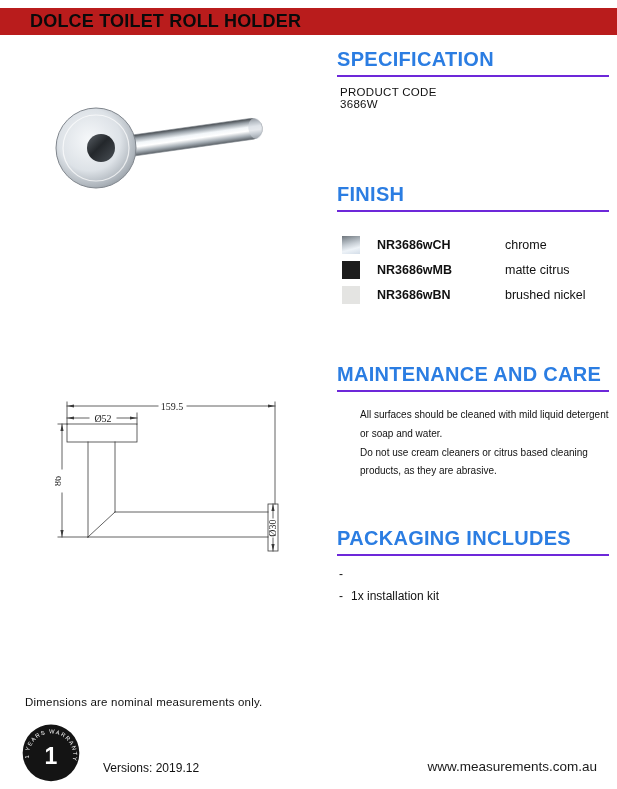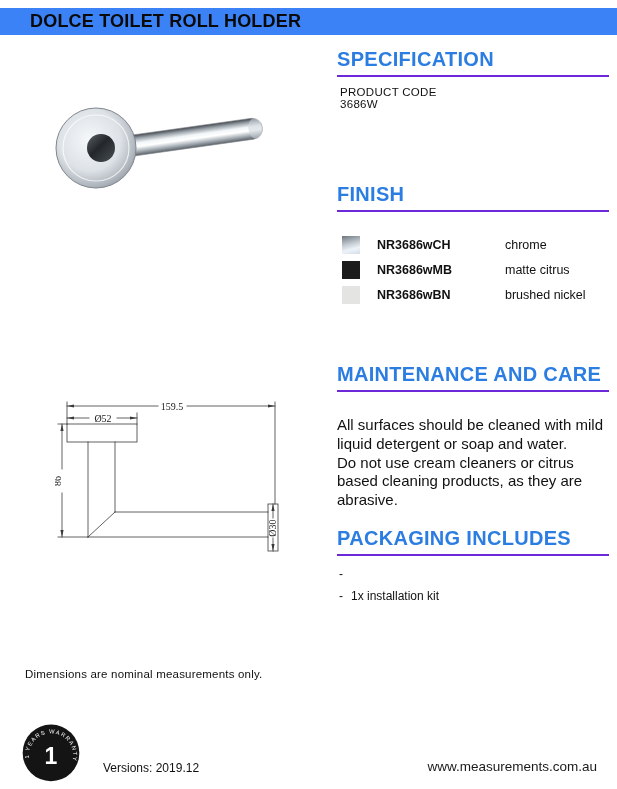--- a/index.html
+++ b/index.html
@@ -10,21 +10,21 @@
     width: 617px;
     height: 789px;
     position: relative;
     overflow: hidden;
   }
   .page { position: absolute; inset: 0; background: #fff; }
 
   
   .header-bar {
     position: absolute; left: 0; top: 8px; width: 617px; height: 27px;
-    background: #3b82f6;
+    background: #b91c1c;
     display: flex; align-items: center;
   }
   .header-bar .title {
     padding-left: 30px;
     font-size: 18px; font-weight: bold; color: #0a0a0a;
     letter-spacing: 0.2px;
   }
   .section-heading {
     color: #2b7de2; font-size: 20px; font-weight: bold;
     letter-spacing: 0.3px;
@@ -43,39 +43,39 @@
   .swatch { width: 18px; height: 18px; margin-left: 5px; flex: 0 0 18px; }
   .swatch.chrome {
     background: linear-gradient(165deg, #6d737a 0%, #9aa2a9 22%, #c6cdd4 45%, #eef3f8 70%, #d3dde8 100%);
   }
   .swatch.matte-black { background: #1c1c1c; }
   .swatch.brushed-nickel { background: #e4e4e2; }
   .finish-code { margin-left: 17px; width: 128px; font-size: 12.5px; font-weight: 600; }
   .finish-name { font-size: 12.5px; }
 
   .maint-block { position: absolute; left: 337px; top: 363px; width: 272px; }
-  .maint-text { padding-top: 24px; font-size: 15px; line-height: 18.8px; }
+  .maint-text { padding-top: 14px; font-size: 10px; line-height: 18.8px; margin-left: 23px; }
   .maint-text p { margin: 0; }
 
   .pack-block { position: absolute; left: 337px; top: 527px; width: 272px; }
   .pack-items { padding-top: 7px; font-size: 12px; }
   .pack-item { display: flex; line-height: 22px; }
   .pack-item .bullet { width: 14px; padding-left: 2px; }
 
   
   .photo-wrap { position: absolute; left: 48px; top: 88px; width: 262px; height: 108px; }
   .drawing-wrap { position: absolute; left: 55px; top: 392px; width: 250px; height: 182px; }
   .dim-text {
     font-family: "Liberation Serif", serif;
     font-size: 10px; fill: #222;
   }
 
   
   .footer-note {
-    position: absolute; left: 25px; top: 668px;
+    position: absolute; left: 25px; top: 696px;
     font-size: 11.5px; letter-spacing: 0.2px;
   }
   .badge-wrap { position: absolute; left: 20px; top: 721px; width: 62px; height: 62px; }
   .versions {
     position: absolute; left: 103px; top: 761px; font-size: 12px;
   }
   .website {
     position: absolute; right: 20px; top: 759px; font-size: 13.5px;
     color: #1a1a1a;
   }

